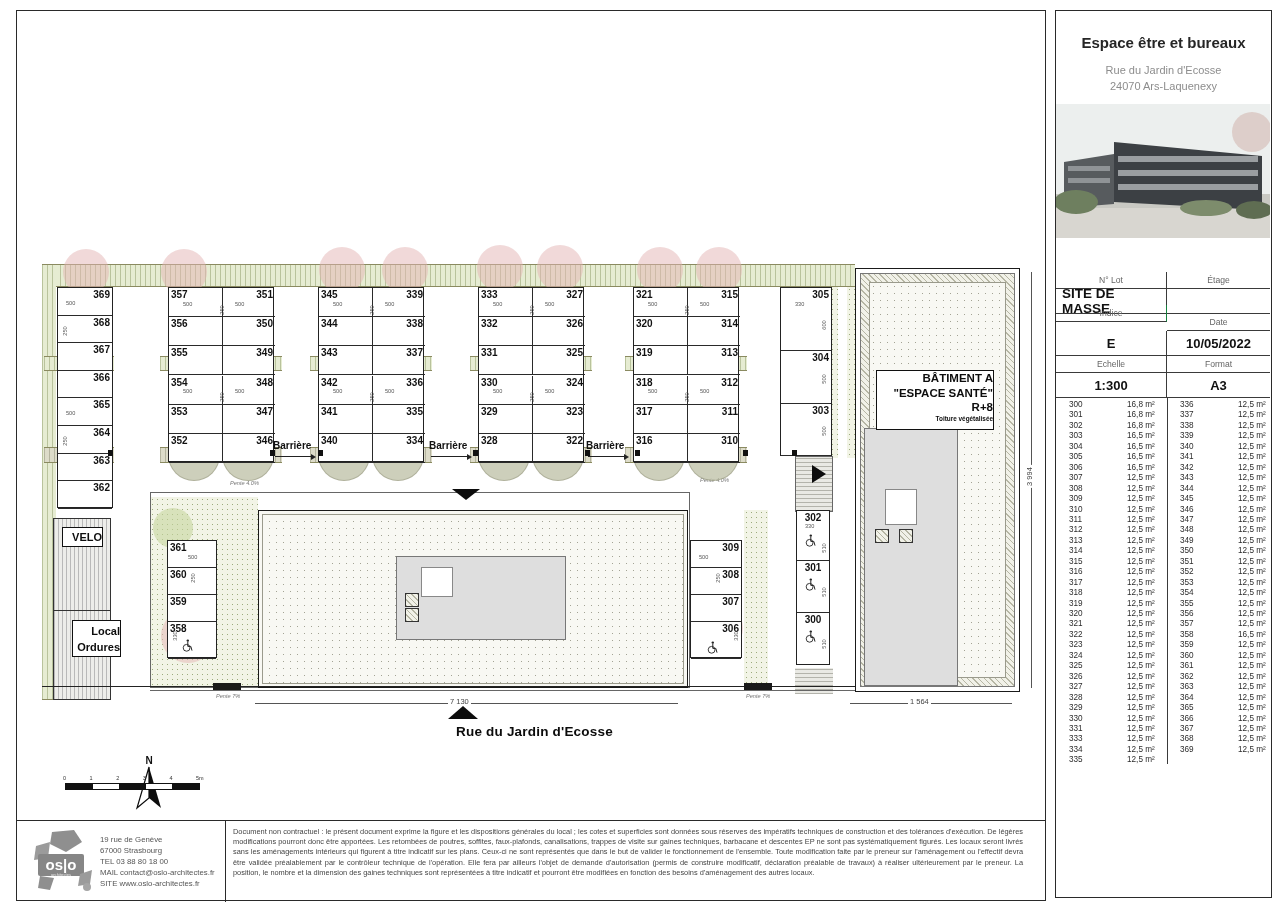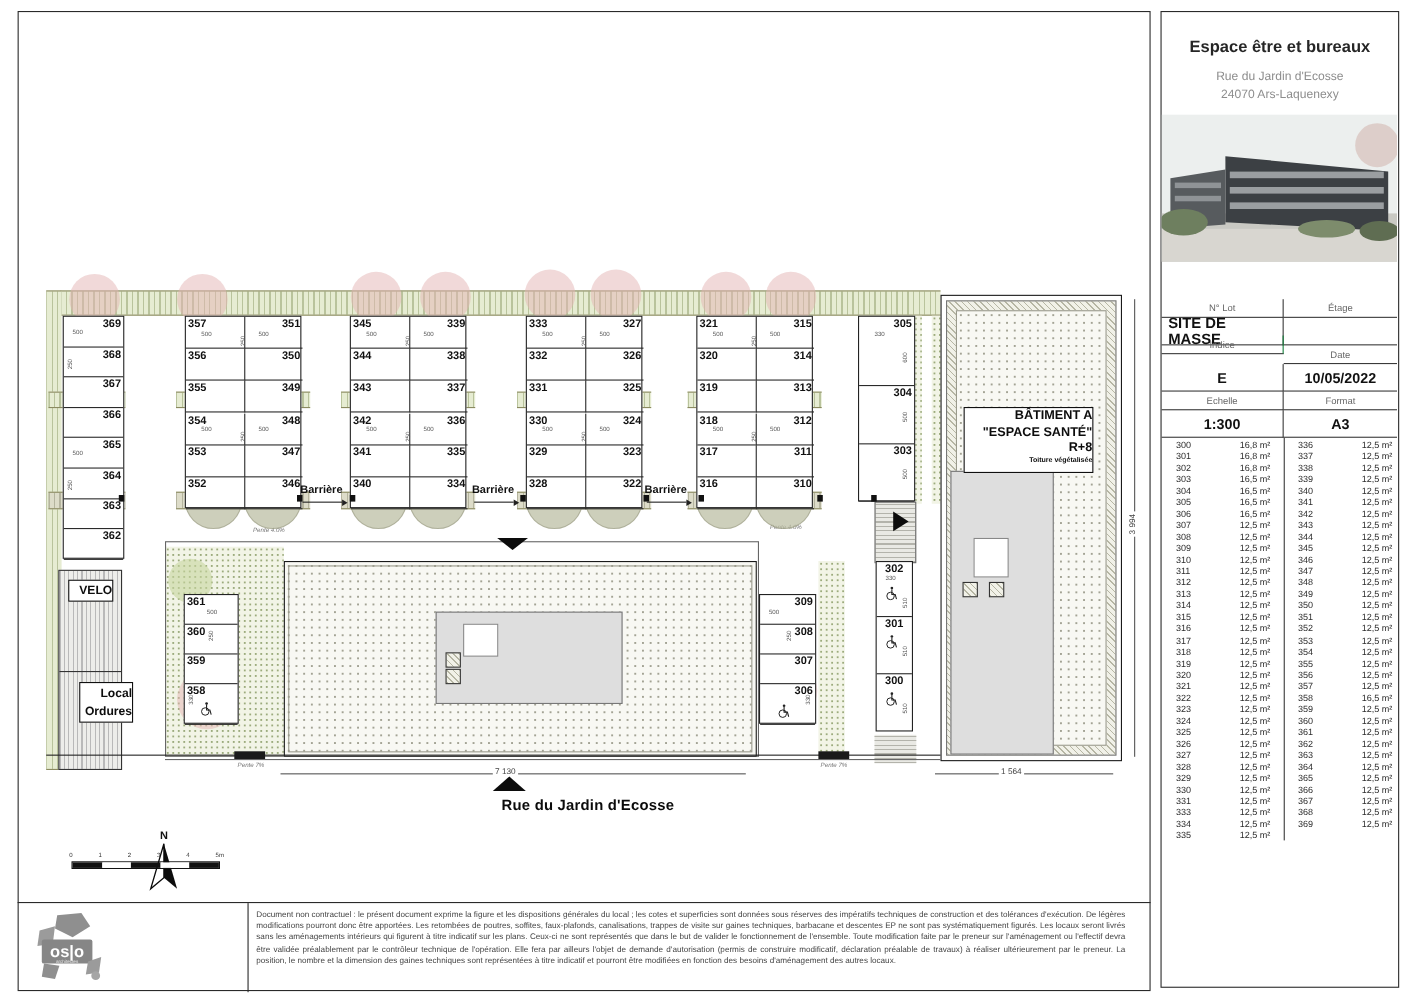--- a/index.html
+++ b/index.html
@@ -515,20 +515,27 @@
     <svg class="abs" style="left:14px;top:9px;" width="64" height="62" viewBox="0 0 64 62">
       <polygon points="22,2 44,0 52,12 36,22 20,14" fill="#8f8f8f"></polygon>
       <polygon points="6,16 20,12 18,28 4,30" fill="#9b9b9b"></polygon>
       <rect x="8" y="24" width="46" height="22" rx="2" fill="#868686"></rect>
       <polygon points="50,44 62,40 60,54 48,56" fill="#9b9b9b"></polygon>
       <polygon points="10,46 24,48 20,60 8,58" fill="#8f8f8f"></polygon>
       <circle cx="57" cy="57" r="4" fill="#a5a5a5"></circle>
       <text x="31" y="40" text-anchor="middle" font-family="Liberation Sans, sans-serif" font-size="15" font-weight="bold" fill="#fff">os|o</text>
       <text x="31" y="45.5" text-anchor="middle" font-family="Liberation Sans, sans-serif" font-size="4.2" fill="#e8e8e8">architectes</text>
     </svg>
+    <div class="contact" style="left:84px;top:13px;">
+      <div>19 rue de Genève</div>
+      <div>67000 Strasbourg</div>
+      <div>TEL 03 88 80 18 00</div>
+      <div>MAIL contact@oslo-architectes.fr</div>
+      <div>SITE www.oslo-architectes.fr</div>
+    </div>
     <div class="disclaimer" style="left:217px;top:6px;width:790px;">Document non contractuel : le présent document exprime la figure et les dispositions générales du local ; les cotes et superficies sont données sous réserves des impératifs techniques de construction et des tolérances d'exécution. De légères modifications pourront donc être apportées. Les retombées de poutres, soffites, faux-plafonds, canalisations, trappes de visite sur gaines techniques, barbacane et descentes EP ne sont pas systématiquement figurés. Les locaux seront livrés sans les aménagements intérieurs qui figurent à titre indicatif sur les plans. Ceux-ci ne sont représentés que dans le but de valider le fonctionnement de l'ensemble. Toute modification faite par le preneur sur l'aménagement ou l'effectif devra être validée préalablement par le contrôleur technique de l'opération. Elle fera par ailleurs l'objet de demande d'autorisation (permis de construire modificatif, déclaration préalable de travaux) à réaliser ultérieurement par le preneur. La position, le nombre et la dimension des gaines techniques sont représentées à titre indicatif et pourront être modifiées en fonction des besoins d'aménagement des autres locaux.</div>
   </div>
 
   <div id="sidebar" class="frame" style="left:1055px;top:10px;width:217px;height:888px;">
     <div class="sb-title" style="top:23px;">Espace être et bureaux</div>
     <div class="sb-addr" style="top:53px;">Rue du Jardin d'Ecosse</div>
     <div class="sb-addr" style="top:69px;">24070 Ars-Laquenexy</div>
 
     <svg class="abs" style="left:0;top:93px;" width="214" height="134" viewBox="0 0 214 134">
       <rect width="214" height="134" fill="#ecefee"></rect>

